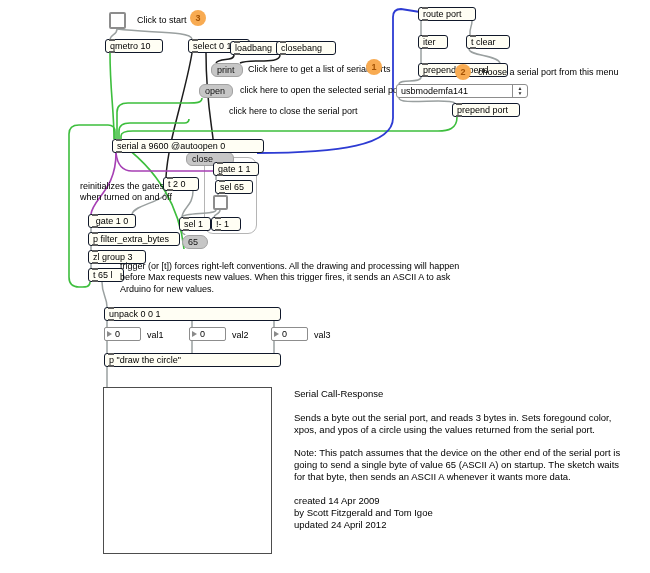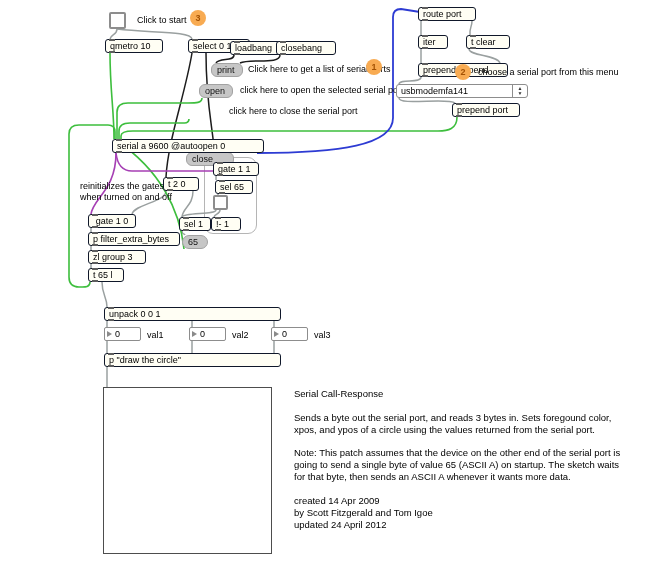--- a/index.html
+++ b/index.html
@@ -136,20 +136,21 @@
   <div class="obj" style="left:215px;top:180px;width:38px;">sel 65</div>
   <div class="tgl" style="left:213px;top:195px;width:15px;height:15px;"></div>
   <div class="obj" style="left:179px;top:217px;width:32px;">sel 1</div>
   <div class="obj" style="left:211px;top:217px;width:30px;">!- 1</div>
   <div class="msg" style="left:182px;top:235px;width:26px;border-radius:7px;">65</div>
 
   <div class="obj" style="left:88px;top:214px;width:48px;text-align:center;">gate 1 0</div>
   <div class="obj" style="left:88px;top:232px;width:92px;">p filter_extra_bytes</div>
   <div class="obj" style="left:88px;top:250px;width:58px;">zl group 3</div>
   <div class="obj" style="left:88px;top:268px;width:36px;">t 65 l</div>
+  <div class="cmt" style="left:120px;top:261px;width:345px;">trigger (or [t]) forces right-left conventions.  All the drawing and processing will happen before Max requests new values. When this trigger fires, it sends an ASCII A to ask Arduino for new values.</div>
 
   <div class="obj" style="left:104px;top:307px;width:177px;">unpack 0 0 1</div>
 
   <div class="num" style="left:104px;top:327px;">
     <span class="tri"></span>
     <span>0</span>
   </div>
   <div class="cmt" style="left:147px;top:330px;">val1</div>
 
   <div class="num" style="left:189px;top:327px;">

